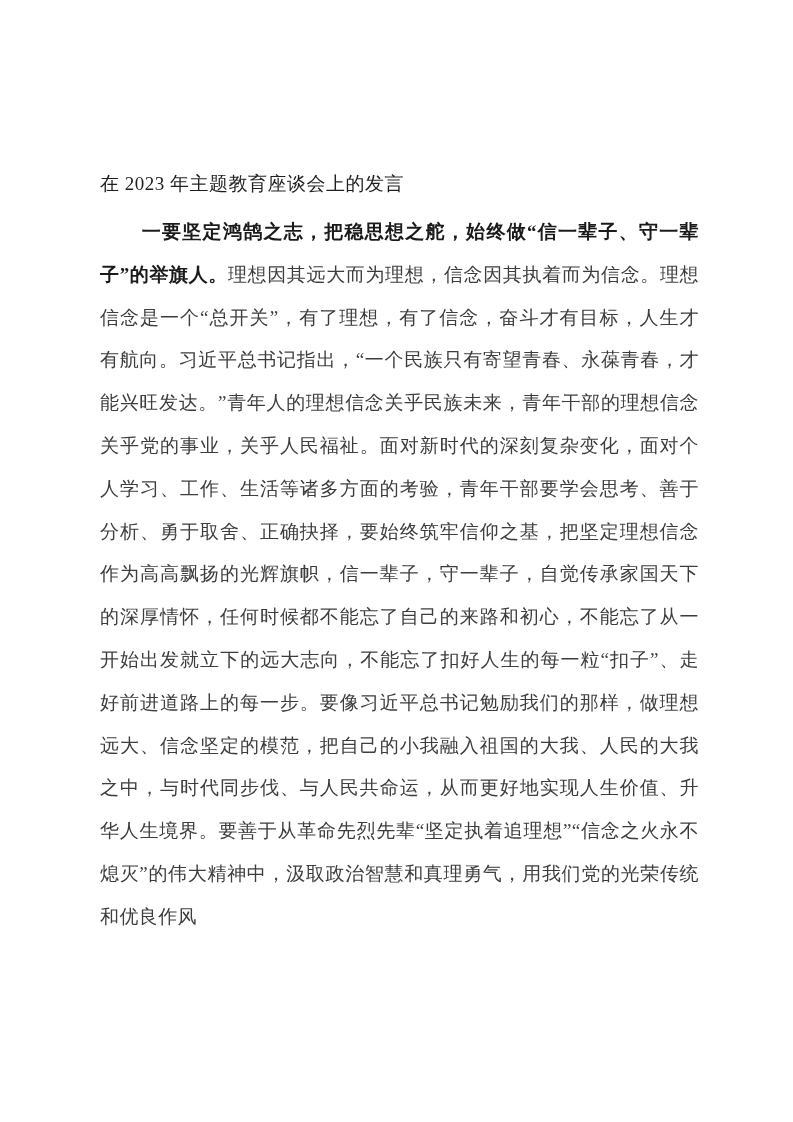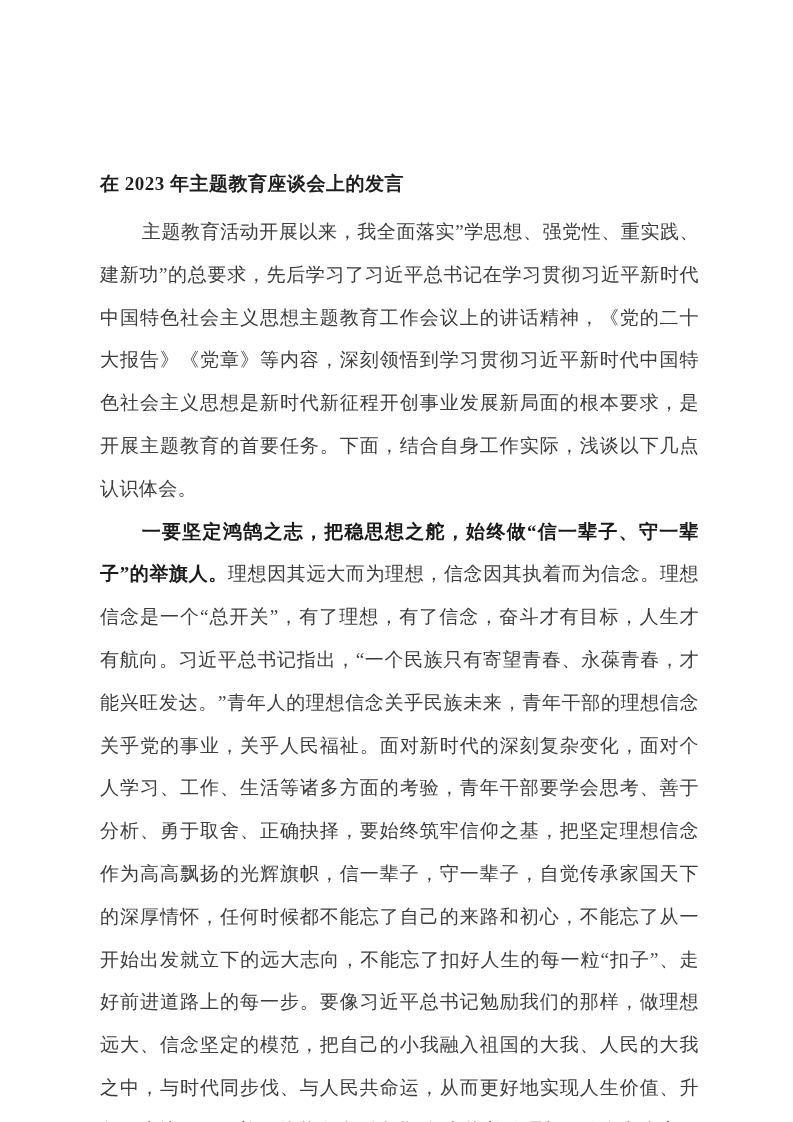--- a/index.html
+++ b/index.html
@@ -14,21 +14,21 @@
     background: #ffffff;
     overflow: hidden;
     font-family: "Liberation Serif", "DejaVu Serif", serif;
   }
   .content {
     padding: 163px 94px 0 100px;
   }
   .doc-title {
     margin: 0 0 6px 0;
     font-size: 19px;
-    font-weight: bold;
+    font-weight: normal;
     color: #1f1f1f;
     line-height: 42px;
     letter-spacing: 0.5px;
   }
   .para {
     margin: 0;
     font-size: 19px;
     color: #3d3d3d;
     line-height: 42.8px;
     text-align: justify;
@@ -41,17 +41,16 @@
     margin-top: 16px;
   }
 </style>
 </head>
 <body>
 
 <div class="page">
   <div class="content">
     <h1 class="doc-title">在 2023 年主题教育座谈会上的发言</h1>
 
-    <p class="para"><span>主题教育活动开展以来，我全面落实”学思想、强党性、重实践、建新功”的总要求，先后学习了习近平总书记在学习贯彻习近平新时代中国特色社会主义思想主题教育工作会议上的讲话精神，《党的二十大报告》《党章》等内容，深刻领悟到学习贯彻习近平新时代中国特色社会主义思想是新时代新征程开创事业发展新局面的根本要求，是开展主题教育的首要任务。下面，结合自身工作实际，浅谈以下几点认识体会。</span></p>
 
     <p class="para"><span class="lead-bold">一要坚定鸿鹄之志，把稳思想之舵，始终做“信一辈子、守一辈子”的举旗人。</span><span>理想因其远大而为理想，信念因其执着而为信念。理想信念是一个“总开关”，有了理想，有了信念，奋斗才有目标，人生才有航向。习近平总书记指出，“一个民族只有寄望青春、永葆青春，才能兴旺发达。”青年人的理想信念关乎民族未来，青年干部的理想信念关乎党的事业，关乎人民福祉。面对新时代的深刻复杂变化，面对个人学习、工作、生活等诸多方面的考验，青年干部要学会思考、善于分析、勇于取舍、正确抉择，要始终筑牢信仰之基，把坚定理想信念作为高高飘扬的光辉旗帜，信一辈子，守一辈子，自觉传承家国天下的深厚情怀，任何时候都不能忘了自己的来路和初心，不能忘了从一开始出发就立下的远大志向，不能忘了扣好人生的每一粒“扣子”、走好前进道路上的每一步。要像习近平总书记勉励我们的那样，做理想远大、信念坚定的模范，把自己的小我融入祖国的大我、人民的大我之中，与时代同步伐、与人民共命运，从而更好地实现人生价值、升华人生境界。要善于从革命先烈先辈“坚定执着追理想”“信念之火永不熄灭”的伟大精神中，汲取政治智慧和真理勇气，用我们党的光荣传统和优良作风</span></p>
   </div>
 </div>
 
 </body></html>

